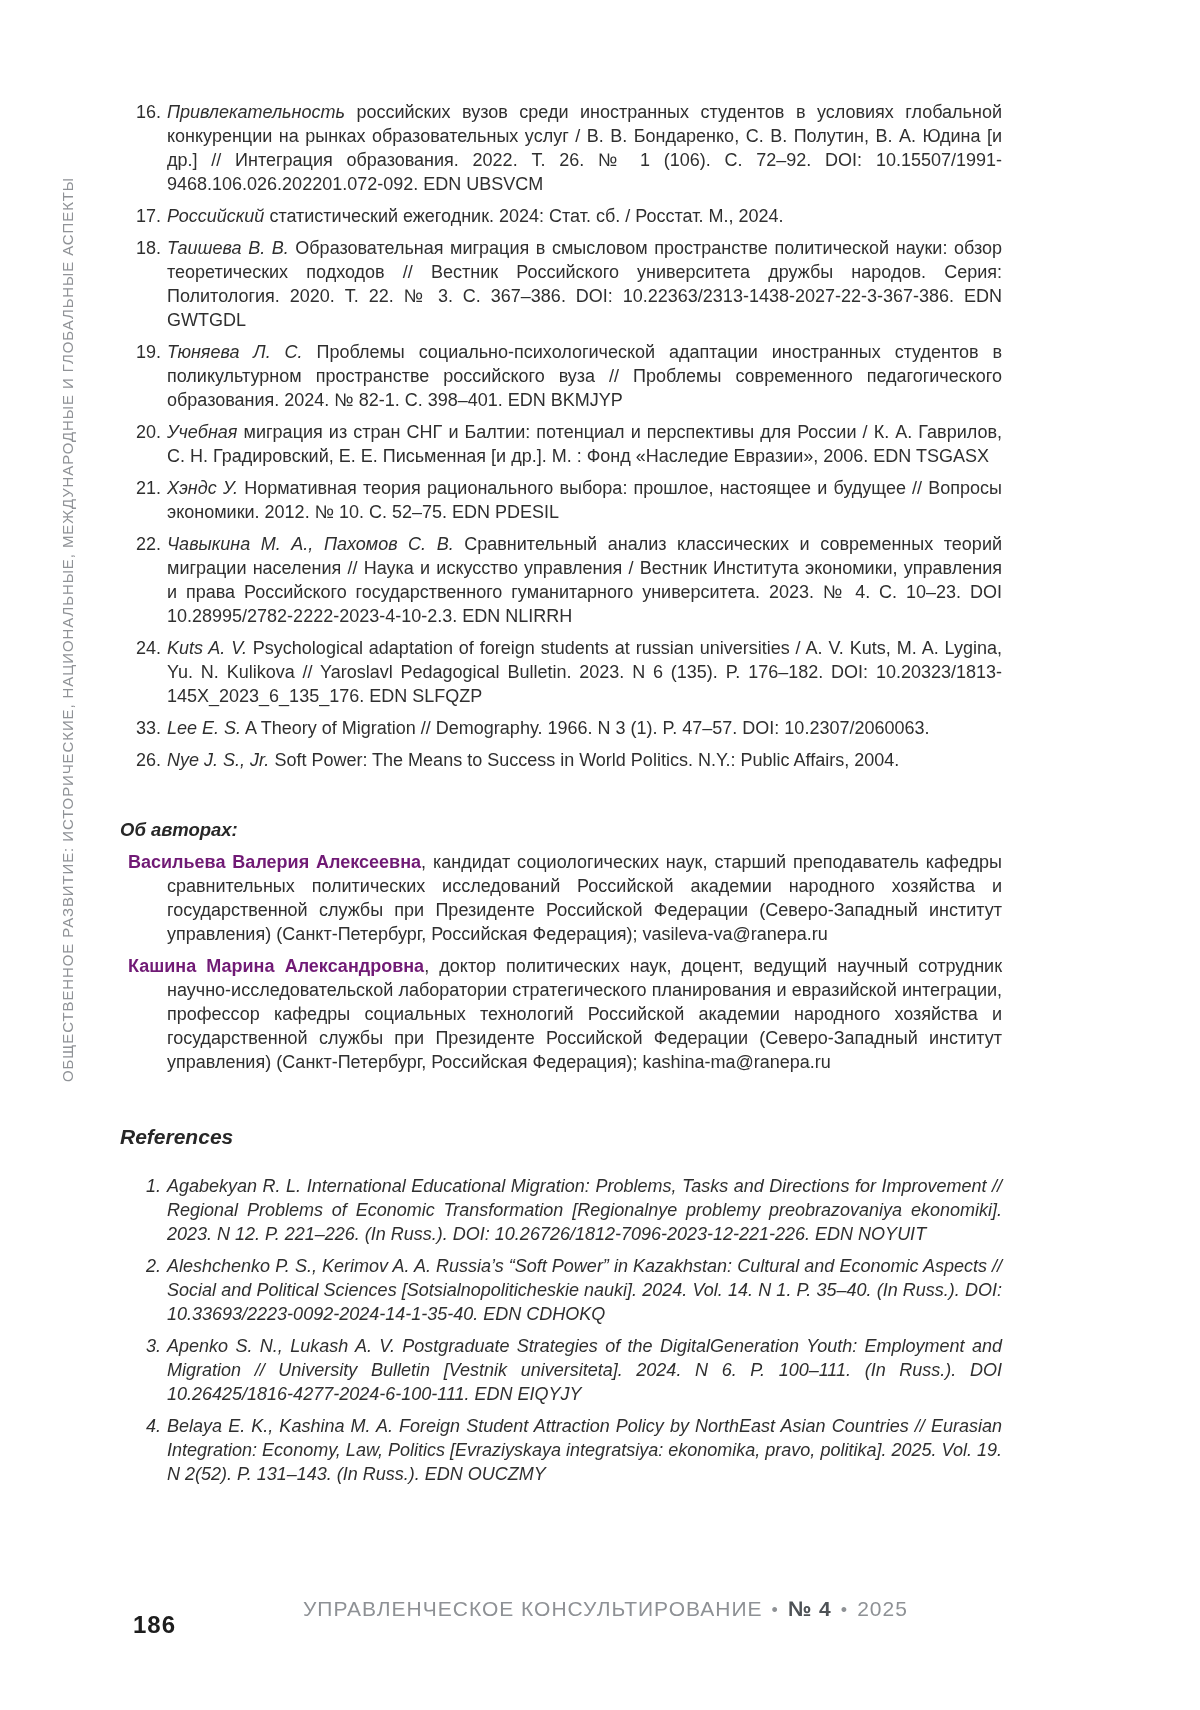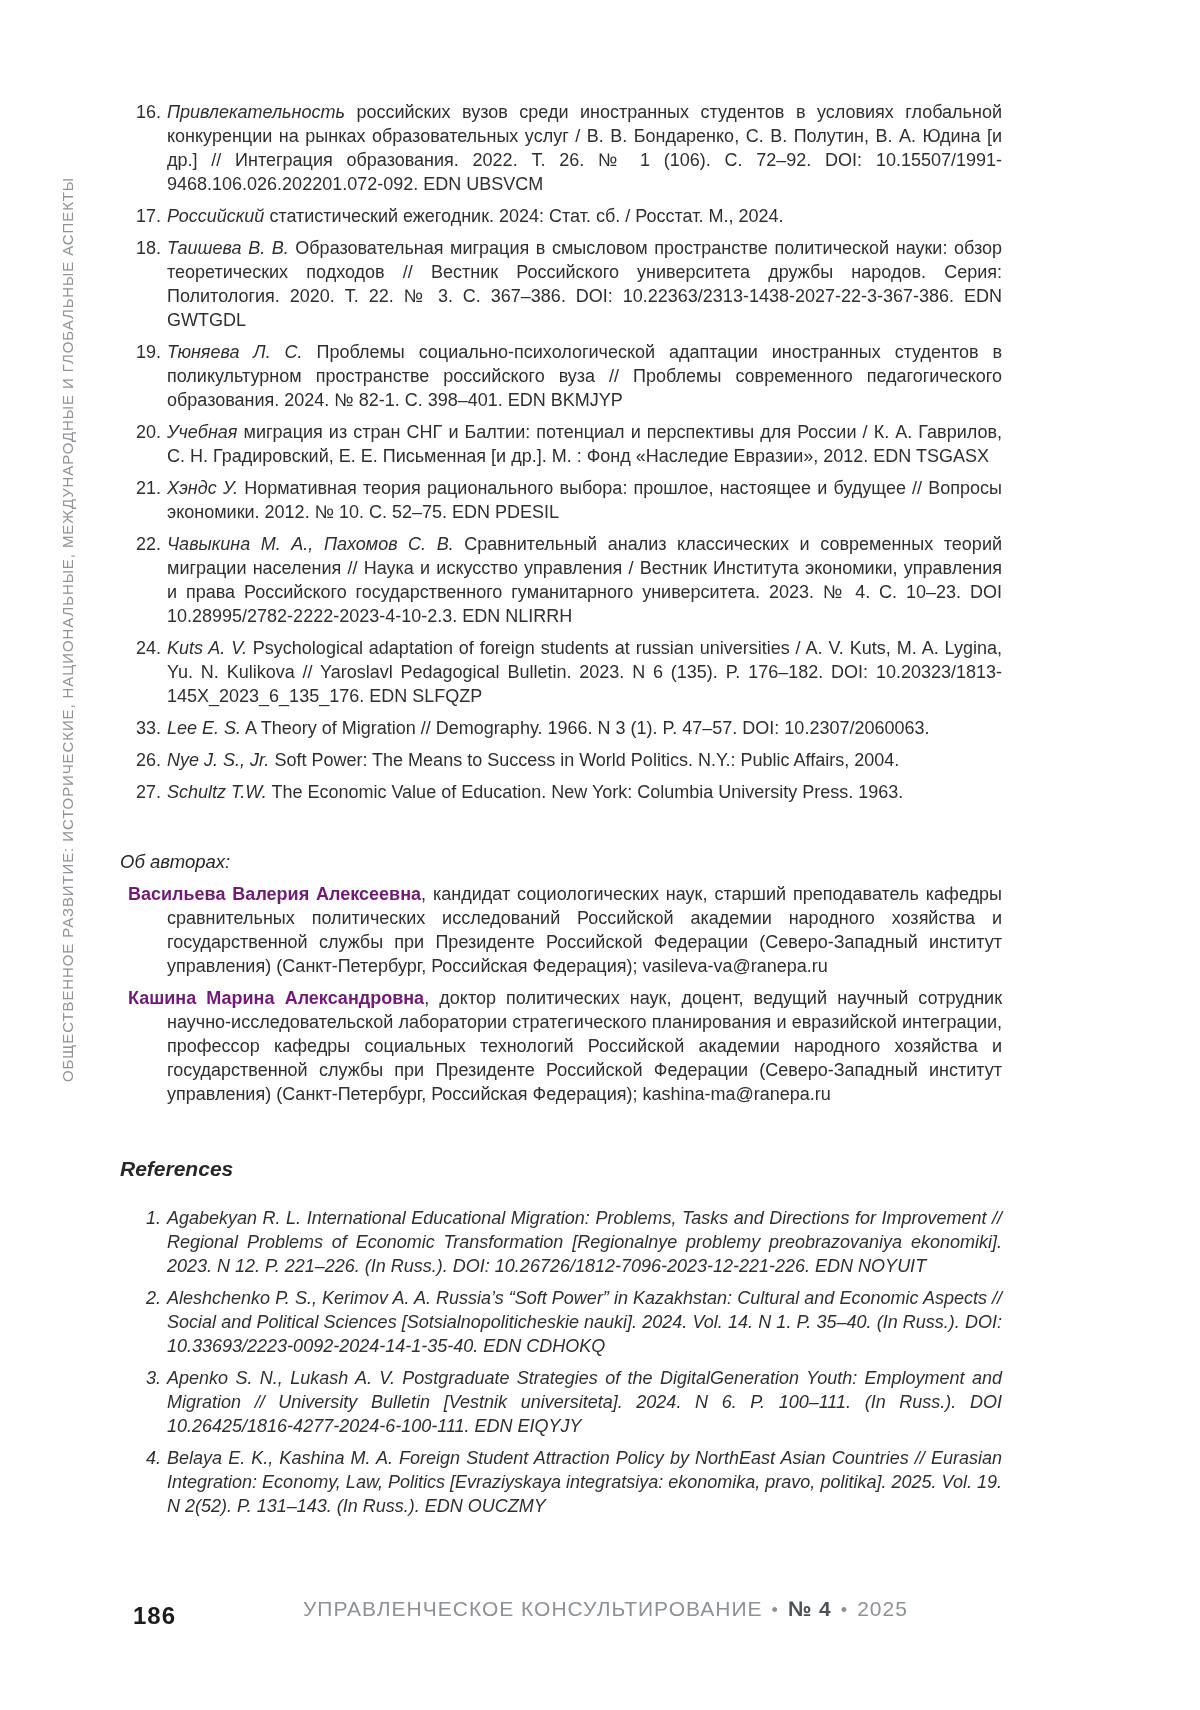--- a/index.html
+++ b/index.html
@@ -53,21 +53,21 @@
     margin-right: 6px;
     text-align: right;
     text-indent: 0;
   }
   em { font-style: italic; }
   .authors { margin-top: 46px; }
   .authors-heading {
     margin: 0;
     font-size: 18.5px;
     line-height: 24px;
-    font-weight: normal;
+    font-weight: bold;
     font-style: italic;
     color: #272727;
   }
   .author-name { font-weight: bold; color: #701a75; }
   .references-section { margin-top: 50px; font-style: italic; }
   .references-heading {
     margin: 0 0 24px 0;
     font-size: 21px;
     line-height: 26px;
     font-weight: bold;
@@ -76,21 +76,21 @@
   .footer {
     position: absolute;
     top: 1594px;
     left: 0;
     width: 1200px;
     height: 32px;
   }
   .page-number {
     position: absolute;
     left: 133px;
-    top: 8px;
+    top: 17px;
     font-size: 24px;
     font-weight: bold;
     letter-spacing: 1px;
     color: #1d1d1d;
   }
   .journal-line {
     position: absolute;
     left: 303px;
     top: 3px;
     font-size: 21px;
@@ -108,27 +108,26 @@
 
   <div class="sidebar-text">ОБЩЕСТВЕННОЕ РАЗВИТИЕ: ИСТОРИЧЕСКИЕ, НАЦИОНАЛЬНЫЕ, МЕЖДУНАРОДНЫЕ И ГЛОБАЛЬНЫЕ АСПЕКТЫ</div>
 
   <div class="content">
 
     <div class="bibliography" id="bibliography">
         <p class="ref-item"><span class="num">16.</span><em>Привлекательность</em> <span>российских вузов среди иностранных студентов в условиях глобальной конкуренции на рынках образовательных услуг / В. В. Бондаренко, С. В. Полутин, В. А. Юдина [и др.] // Интеграция образования. 2022. Т. 26. № 1 (106). С. 72–92. DOI: 10.15507/1991-9468.106.026.202201.072-092. EDN UBSVCM</span></p>
         <p class="ref-item"><span class="num">17.</span><em>Российский</em> <span>статистический ежегодник. 2024: Стат. сб. / Росстат. М., 2024.</span></p>
         <p class="ref-item"><span class="num">18.</span><em>Таишева В. В.</em> <span>Образовательная миграция в смысловом пространстве политической науки: обзор теоретических подходов // Вестник Российского университета дружбы народов. Серия: Политология. 2020. Т. 22. № 3. С. 367–386. DOI: 10.22363/2313-1438-2027-22-3-367-386. EDN GWTGDL</span></p>
         <p class="ref-item"><span class="num">19.</span><em>Тюняева Л. С.</em> <span>Проблемы социально-психологической адаптации иностранных студентов в поликультурном пространстве российского вуза // Проблемы современного педагогического образования. 2024. № 82-1. С. 398–401. EDN BKMJYP</span></p>
-        <p class="ref-item"><span class="num">20.</span><em>Учебная</em> <span>миграция из стран СНГ и Балтии: потенциал и перспективы для России / К. А. Гаврилов, С. Н. Градировский, Е. Е. Письменная [и др.]. М. : Фонд «Наследие Евразии», 2012. EDN TSGASX</span></p>
+        <p class="ref-item"><span class="num">20.</span><em>Учебная</em> <span>миграция из стран СНГ и Балтии: потенциал и перспективы для России / К. А. Гаврилов, С. Н. Градировский, Е. Е. Письменная [и др.]. М. : Фонд «Наследие Евразии», 2006. EDN TSGASX</span></p>
         <p class="ref-item"><span class="num">21.</span><em>Хэндс У.</em> <span>Нормативная теория рационального выбора: прошлое, настоящее и будущее // Вопросы экономики. 2012. № 10. С. 52–75. EDN PDESIL</span></p>
         <p class="ref-item"><span class="num">22.</span><em>Чавыкина М. А., Пахомов С. В.</em> <span>Сравнительный анализ классических и современных теорий миграции населения // Наука и искусство управления / Вестник Института экономики, управления и права Российского государственного гуманитарного университета. 2023. № 4. С. 10–23. DOI 10.28995/2782-2222-2023-4-10-2.3. EDN NLIRRH</span></p>
         <p class="ref-item"><span class="num">24.</span><em>Kuts A. V.</em> <span>Psychological adaptation of foreign students at russian universities / A. V. Kuts, M. A. Lygina, Yu. N. Kulikova // Yaroslavl Pedagogical Bulletin. 2023. N 6 (135). P. 176–182. DOI: 10.20323/1813-145X_2023_6_135_176. EDN SLFQZP</span></p>
         <p class="ref-item"><span class="num">33.</span><em>Lee E. S.</em> <span>A Theory of Migration // Demography. 1966. N 3 (1). P. 47–57. DOI: 10.2307/2060063.</span></p>
         <p class="ref-item"><span class="num">26.</span><em>Nye J. S., Jr.</em> <span>Soft Power: The Means to Success in World Politics. N.Y.: Public Affairs, 2004.</span></p>
-        <p class="ref-item"><span class="num">27.</span><em>Schultz T.W.</em> <span>The Economic Value of Education. New York: Columbia University Press. 1963.</span></p>
       </div>
 
     <div class="authors">
       <p class="authors-heading">Об авторах:</p>
       <div id="authors-list">
           <p class="author"><span class="author-name">Васильева Валерия Алексеевна</span><span>, кандидат социологических наук, старший преподаватель кафедры сравнительных политических исследований Российской академии народного хозяйства и государственной службы при Президенте Российской Федерации (Северо-Западный институт управления) (Санкт-Петербург, Российская Федерация); vasileva-va@ranepa.ru</span></p>
           <p class="author"><span class="author-name">Кашина Марина Александровна</span><span>, доктор политических наук, доцент, ведущий научный сотрудник научно-исследовательской лаборатории стратегического планирования и евразийской интеграции, профессор кафедры социальных технологий Российской академии народного хозяйства и государственной службы при Президенте Российской Федерации (Северо-Западный институт управления) (Санкт-Петербург, Российская Федерация); kashina-ma@ranepa.ru</span></p>
         </div>
     </div>
 

